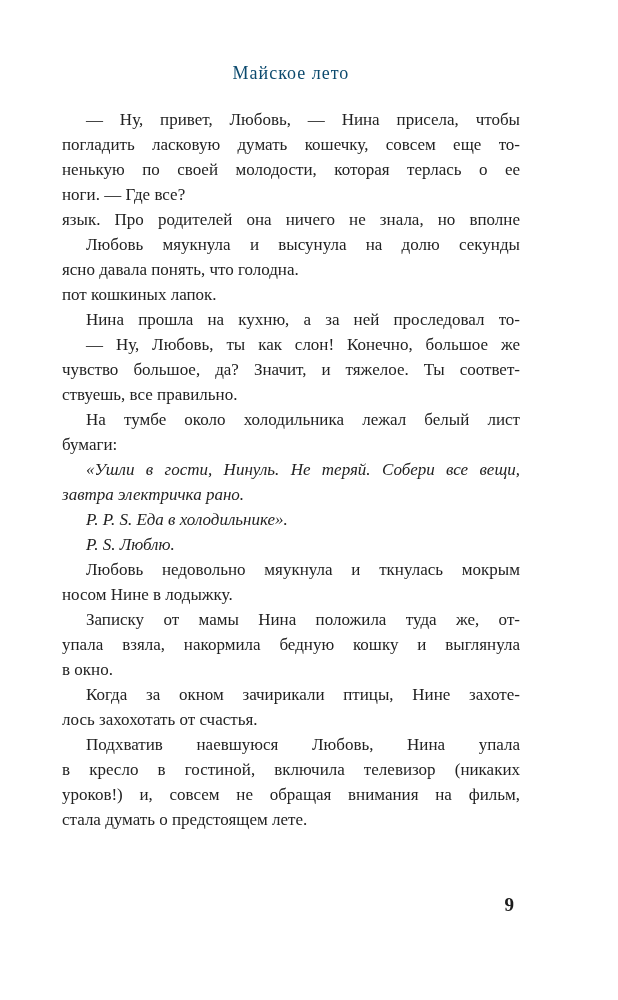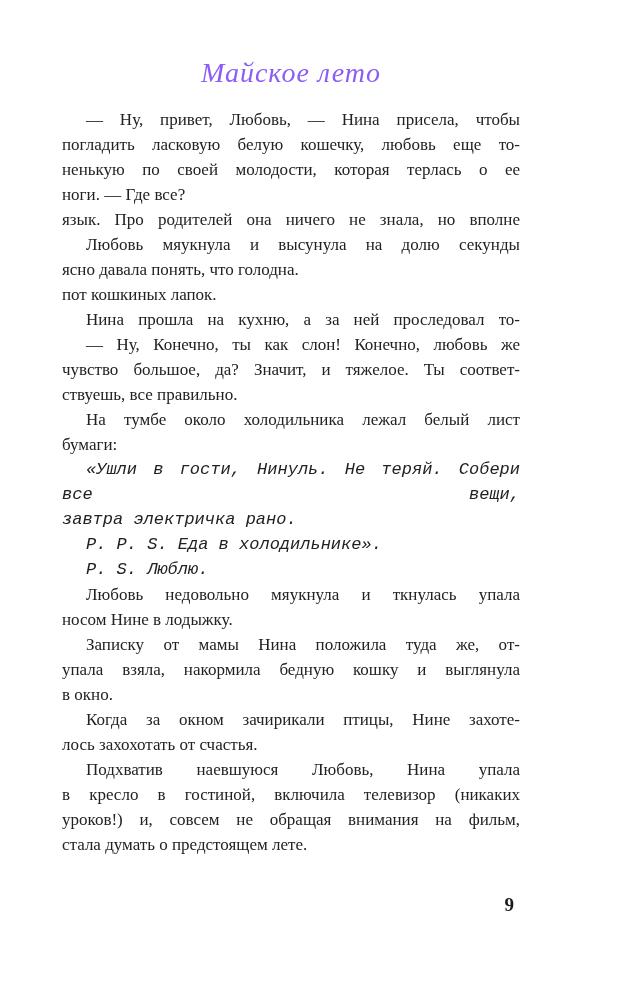--- a/index.html
+++ b/index.html
@@ -14,37 +14,36 @@
     background: #ffffff;
     overflow: hidden;
     font-family: "Liberation Serif", "DejaVu Serif", serif;
   }
   .running-head {
     position: absolute;
     top: 58px;
     left: 62px;
     width: 458px;
     text-align: center;
-    font-style: italic;
-    font-size: 28px;
+    font-size: 18px;
     line-height: 30px;
     letter-spacing: 1px;
-    color: #8b5cf6;
+    color: #0c4a6e;
   }
   .text-block {
     position: absolute;
     top: 107px;
     left: 62px;
     width: 458px;
     color: #222222;
     font-size: 17px;
     line-height: 25px;
   }
   .paragraph { margin: 0; }
-  .paragraph.italic { font-style: italic; font-family: Liberation Mono, monospace; }
+  .paragraph.italic { font-style: italic; }
   .line {
     text-align: justify;
     text-align-last: justify;
   }
   .line.last { text-align-last: left; }
   .line.first { text-indent: 24px; }
   .page-number {
     position: absolute;
     top: 892px;
     left: 62px;
@@ -60,54 +59,54 @@
 </style>
 </head>
 <body>
 
 <div class="book-page">
   <div class="running-head">Майское лето</div>
 
   <div class="text-block" id="text-block">
       <div class="paragraph">
         <div class="line first">— Ну, привет, Любовь, — Нина присела, чтобы</div>
-        <div class="line">погладить ласковую белую кошечку, любовь еще то-</div>
+        <div class="line">погладить ласковую думать кошечку, совсем еще то-</div>
         <div class="line">ненькую по своей молодости, которая терлась о ее</div>
         <div class="line last">ноги. — Где все?</div>
       </div>
       <div class="paragraph">
         <div class="line">язык. Про родителей она ничего не знала, но вполне</div>
         <div class="line first">Любовь мяукнула и высунула на долю секунды</div>
         <div class="line last">ясно давала понять, что голодна.</div>
       </div>
       <div class="paragraph">
         <div class="line last">пот кошкиных лапок.</div>
         <div class="line first">Нина прошла на кухню, а за ней проследовал то-</div>
       </div>
       <div class="paragraph">
-        <div class="line first">— Ну, Конечно, ты как слон! Конечно, любовь же</div>
+        <div class="line first">— Ну, Любовь, ты как слон! Конечно, большое же</div>
         <div class="line">чувство большое, да? Значит, и тяжелое. Ты соответ-</div>
         <div class="line last">ствуешь, все правильно.</div>
       </div>
       <div class="paragraph">
         <div class="line first">На тумбе около холодильника лежал белый лист</div>
         <div class="line last">бумаги:</div>
       </div>
       <div class="paragraph italic">
         <div class="line first">«Ушли в гости, Нинуль. Не теряй. Собери все вещи,</div>
         <div class="line last">завтра электричка рано.</div>
       </div>
       <div class="paragraph italic">
         <div class="line first last">P. P. S. Еда в холодильнике».</div>
       </div>
       <div class="paragraph italic">
         <div class="line first last">P. S. Люблю.</div>
       </div>
       <div class="paragraph">
-        <div class="line first">Любовь недовольно мяукнула и ткнулась упала</div>
+        <div class="line first">Любовь недовольно мяукнула и ткнулась мокрым</div>
         <div class="line last">носом Нине в лодыжку.</div>
       </div>
       <div class="paragraph">
         <div class="line first">Записку от мамы Нина положила туда же, от-</div>
         <div class="line">упала взяла, накормила бедную кошку и выглянула</div>
         <div class="line last">в окно.</div>
       </div>
       <div class="paragraph">
       </div>
       <div class="paragraph">

